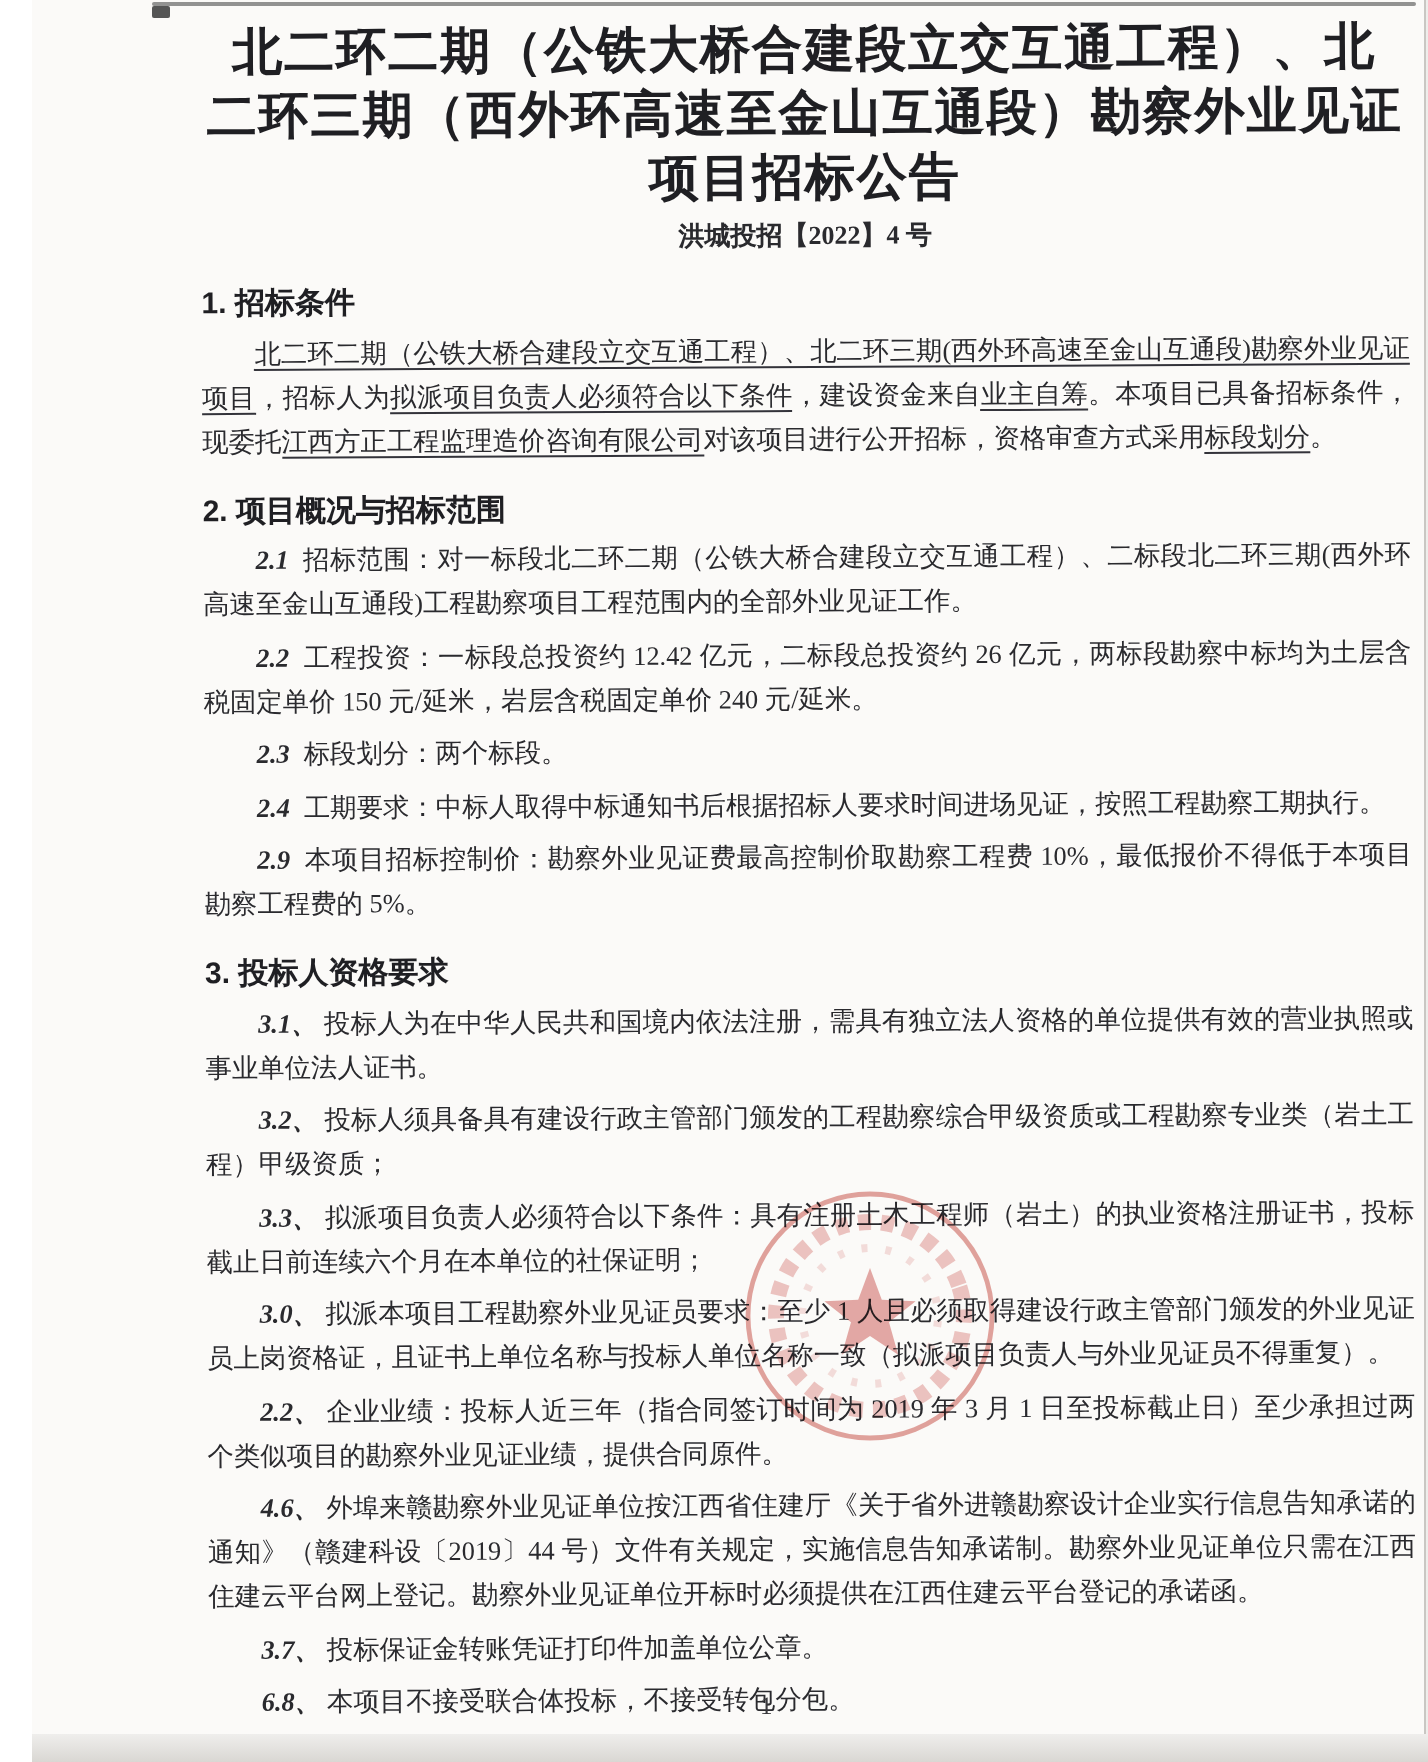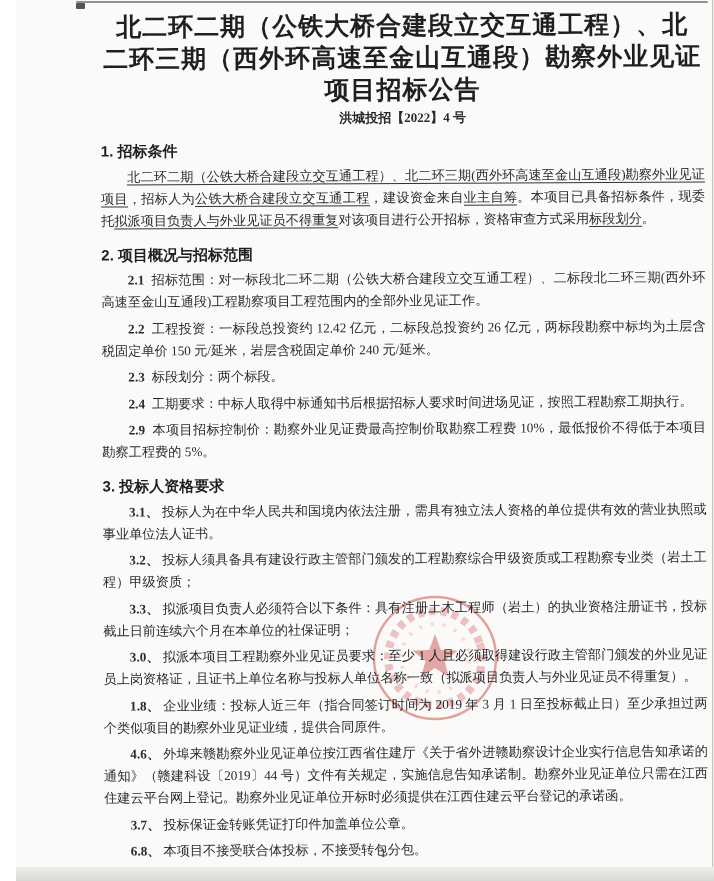--- a/index.html
+++ b/index.html
@@ -30,21 +30,21 @@
     font-weight:700;font-size:25px;line-height:32px;color:#1f1f23;
     padding-top:5px;letter-spacing:1px;
   }
   .doc-num{text-align:center;font-size:13px;font-weight:700;margin-top:4px;color:#2a2a2e;}
   .sec-heading{
     font-family:"Liberation Sans", sans-serif;font-weight:700;
     font-size:15px;color:#1f1f23;margin:14px 0 2px;
   }
   .clause{font-size:13.2px;line-height:22px;margin:4.5px 0;
     text-indent:2em;text-align:justify;color:#2a2a2e;}
-  .clause .clause-num{font-weight:600;margin-right:7px;}
+  .clause .clause-num{font-weight:600;margin-right:7px;font-style:italic;}
   .clause .clause-num.tight{margin-right:3px;}
   .u{border-bottom:1px solid #33333a;padding-bottom:0.5px;}
 
   .page-num{position:absolute;left:364px;top:846px;font-size:12.5px;color:#3a3a3e;}
 
   .stamp{position:absolute;left:344px;top:583px;width:150px;height:150px;
     mix-blend-mode:multiply;pointer-events:none;opacity:.92;}
 </style>
 </head>
 <body>
@@ -57,35 +57,35 @@
   <div class="content">
 
     <div class="title">
       <div>北二环二期（公铁大桥合建段立交互通工程）、北</div>
       <div>二环三期（西外环高速至金山互通段）勘察外业见证</div>
       <div>项目招标公告</div>
     </div>
     <div class="doc-num">洪城投招【2022】4 号</div>
 
     <div class="sec-heading">1. 招标条件</div>
-    <p class="clause"><span class="u">北二环二期（公铁大桥合建段立交互通工程）、北二环三期(西外环高速至金山互通段)勘察外业见证项目</span><span>，招标人为</span><span class="u">公铁大桥合建段立交互通工程</span><span>，建设资金来自</span><span class="u">业主自筹</span><span>。本项目已具备招标条件，现委托</span><span class="u">拟派项目负责人与外业见证员不得重复</span><span>对该项目进行公开招标，资格审查方式采用</span><span class="u">标段划分</span><span>。</span></p>
+    <p class="clause"><span class="u">北二环二期（公铁大桥合建段立交互通工程）、北二环三期(西外环高速至金山互通段)勘察外业见证项目</span><span>，招标人为</span><span class="u">拟派项目负责人必须符合以下条件</span><span>，建设资金来自</span><span class="u">业主自筹</span><span>。本项目已具备招标条件，现委托</span><span class="u">江西方正工程监理造价咨询有限公司</span><span>对该项目进行公开招标，资格审查方式采用</span><span class="u">标段划分</span><span>。</span></p>
 
     <div class="sec-heading">2. 项目概况与招标范围</div>
     <p class="clause"><span class="clause-num">2.1</span><span>招标范围：对一标段北二环二期（公铁大桥合建段立交互通工程）、二标段北二环三期(西外环高速至金山互通段)工程勘察项目工程范围内的全部外业见证工作。</span></p>
     <p class="clause"><span class="clause-num">2.2</span><span>工程投资：一标段总投资约 12.42 亿元，二标段总投资约 26 亿元，两标段勘察中标均为土层含税固定单价 150 元/延米，岩层含税固定单价 240 元/延米。</span></p>
     <p class="clause"><span class="clause-num">2.3</span><span>标段划分：两个标段。</span></p>
     <p class="clause"><span class="clause-num">2.4</span><span>工期要求：中标人取得中标通知书后根据招标人要求时间进场见证，按照工程勘察工期执行。</span></p>
     <p class="clause"><span class="clause-num">2.9</span><span>本项目招标控制价：勘察外业见证费最高控制价取勘察工程费 10%，最低报价不得低于本项目勘察工程费的 5%。</span></p>
 
     <div class="sec-heading">3. 投标人资格要求</div>
     <p class="clause"><span class="clause-num tight">3.1、</span><span>投标人为在中华人民共和国境内依法注册，需具有独立法人资格的单位提供有效的营业执照或事业单位法人证书。</span></p>
     <p class="clause"><span class="clause-num tight">3.2、</span><span>投标人须具备具有建设行政主管部门颁发的工程勘察综合甲级资质或工程勘察专业类（岩土工程）甲级资质；</span></p>
     <p class="clause"><span class="clause-num tight">3.3、</span><span>拟派项目负责人必须符合以下条件：具有注册土木工程师（岩土）的执业资格注册证书，投标截止日前连续六个月在本单位的社保证明；</span></p>
     <p class="clause"><span class="clause-num tight">3.0、</span><span>拟派本项目工程勘察外业见证员要求：至少 1 人且必须取得建设行政主管部门颁发的外业见证员上岗资格证，且证书上单位名称与投标人单位名称一致（拟派项目负责人与外业见证员不得重复）。</span></p>
-    <p class="clause"><span class="clause-num tight">1.8、</span><span>企业业绩：投标人近三年（指合同签订时间为 2019 年 3 月 1 日至投标截止日）至少承担过两个类似项目的勘察外业见证业绩，提供合同原件。</span></p>
+    <p class="clause"><span class="clause-num tight">2.2、</span><span>企业业绩：投标人近三年（指合同签订时间为 2019 年 3 月 1 日至投标截止日）至少承担过两个类似项目的勘察外业见证业绩，提供合同原件。</span></p>
     <p class="clause"><span class="clause-num tight">4.6、</span><span>外埠来赣勘察外业见证单位按江西省住建厅《关于省外进赣勘察设计企业实行信息告知承诺的通知》（赣建科设〔2019〕44 号）文件有关规定，实施信息告知承诺制。勘察外业见证单位只需在江西住建云平台网上登记。勘察外业见证单位开标时必须提供在江西住建云平台登记的承诺函。</span></p>
     <p class="clause"><span class="clause-num tight">3.7、</span><span>投标保证金转账凭证打印件加盖单位公章。</span></p>
     <p class="clause"><span class="clause-num tight">6.8、</span><span>本项目不接受联合体投标，不接受转包分包。</span></p>
 
   </div>
 
   <svg class="stamp" viewBox="0 0 150 150" xmlns="http://www.w3.org/2000/svg">
     <circle cx="75" cy="75" r="61" fill="none" stroke="#c94a44" stroke-width="2.4" opacity="0.55"></circle>
     <circle cx="75" cy="75" r="47" fill="none" stroke="#c94a44" stroke-width="8" stroke-dasharray="6.5 5" opacity="0.34" transform="rotate(-18 75 75)"></circle>
     <circle cx="75" cy="75" r="34" fill="none" stroke="#c94a44" stroke-width="4" stroke-dasharray="3 9" opacity="0.18" transform="rotate(40 75 75)"></circle>

